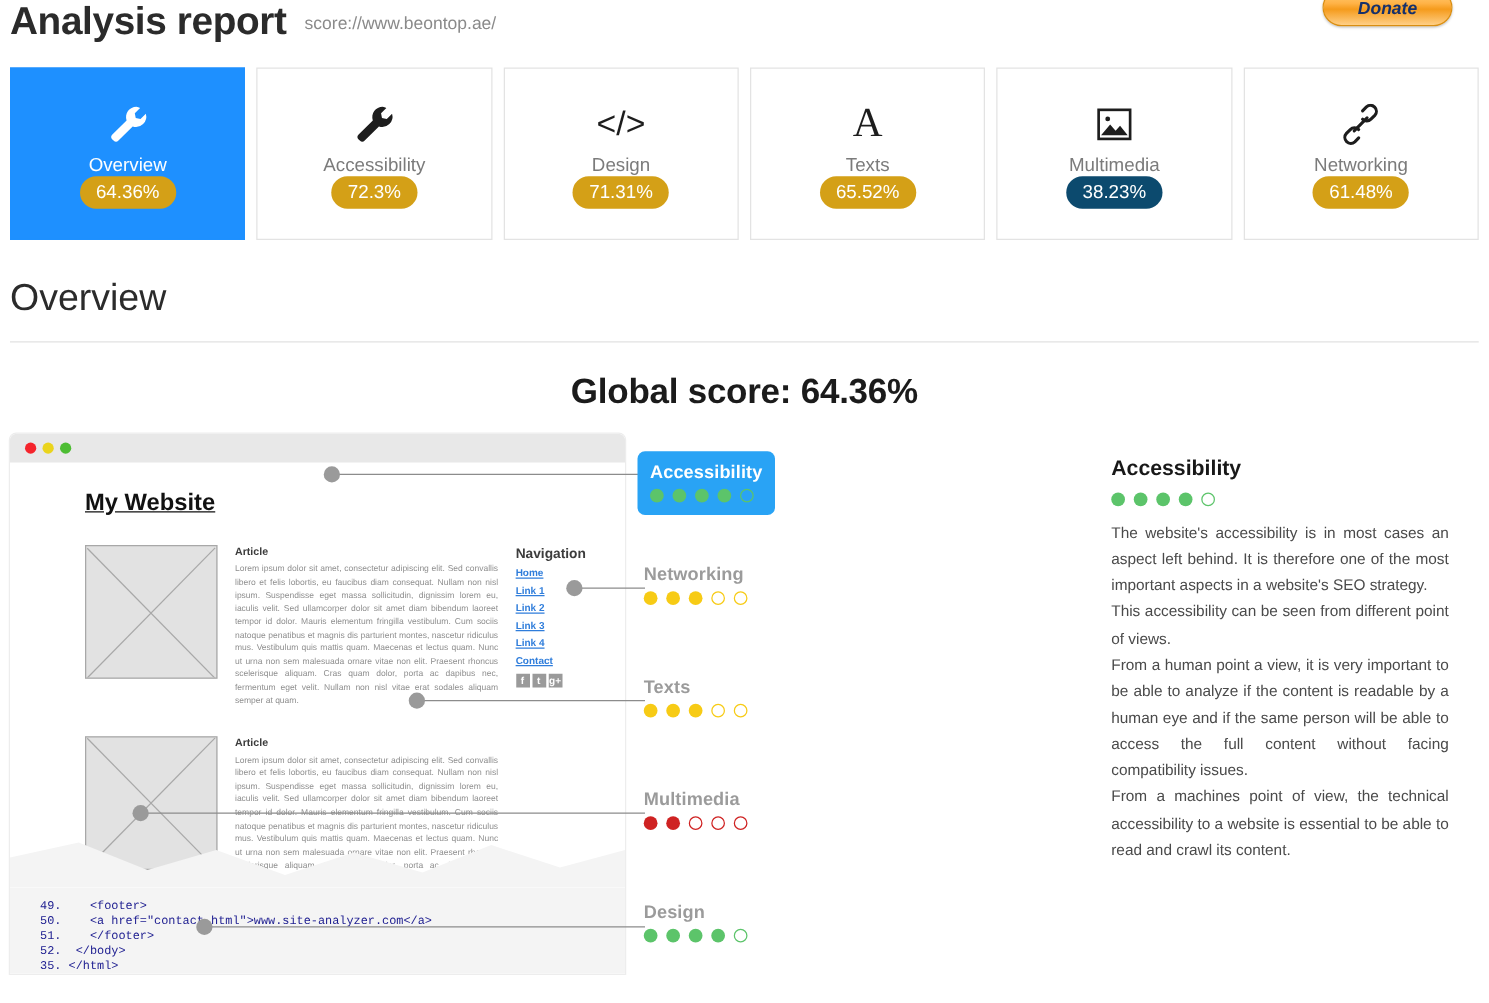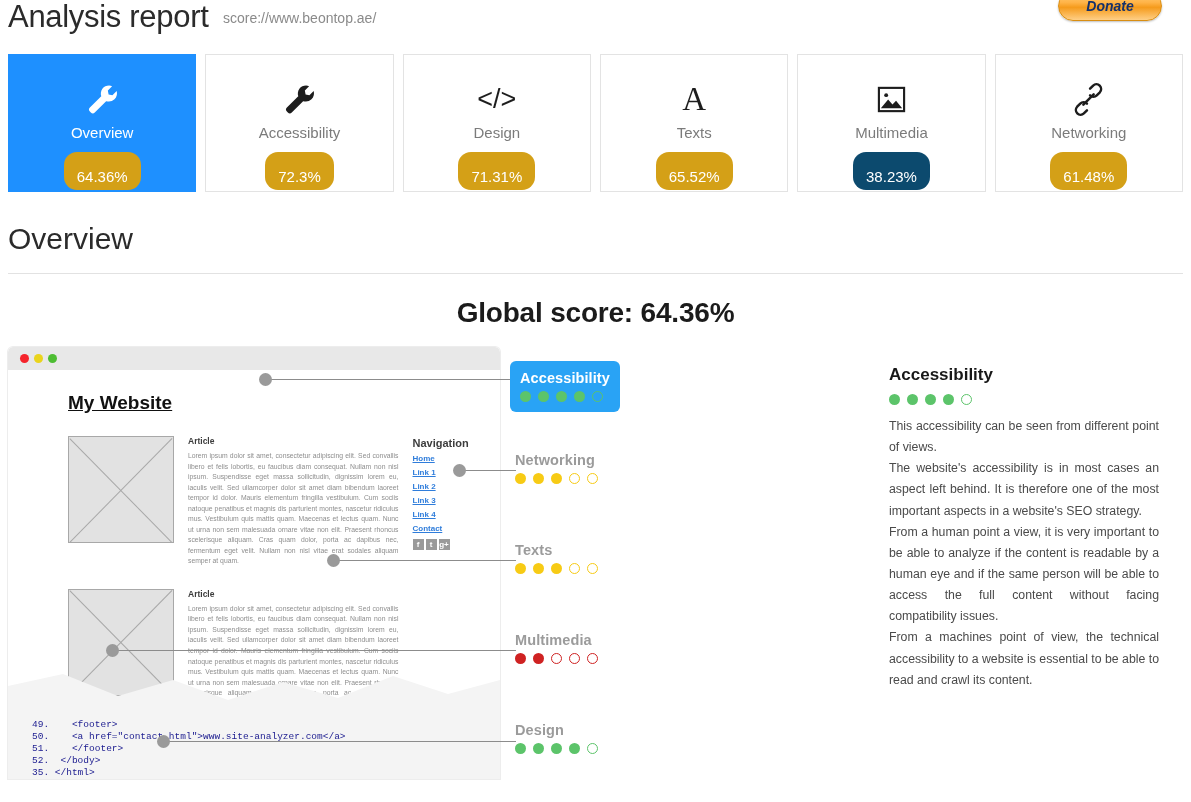--- a/index.html
+++ b/index.html
@@ -12,21 +12,21 @@
 
   
   .header {
     position: relative;
     height: 40px;
     padding-left: 8px;
   }
   .report-title {
     display: inline-block;
     font-size: 31px;
-    font-weight: 400;
+    font-weight: 700;
     color: #2b2b2b;
     letter-spacing: -0.3px;
     line-height: 34px;
     vertical-align: baseline;
   }
   .report-url {
     display: inline-block;
     font-size: 14px;
     color: #8a8a8a;
     margin-left: 10px;
@@ -86,22 +86,21 @@
   .tab.active .tab-icon { color: #ffffff; }
   .tab-icon svg { display: block; }
   .tab-label {
     font-size: 15px;
     color: #7b7b7b;
     margin-top: 4px;
     font-weight: 400;
   }
   .tab.active .tab-label { color: #ffffff; }
   .tab-score {
-    margin-top: 11px;
-    padding: 17px 13px 6px;
+    padding: 5px 13px 6px;
     border-radius: 13px;
     font-size: 15px;
     color: #ffffff;
     background: #d4a017;
     line-height: 15px;
   }
   .tab-score.red { background: #0c4a6e; }
 
   
   .serif-a {
@@ -544,19 +543,19 @@
 
   <div class="desc">
     <div class="desc-title">Accessibility</div>
     <div class="desc-pips">
       <span class="pip f-green"></span>
       <span class="pip f-green"></span>
       <span class="pip f-green"></span>
       <span class="pip f-green"></span>
       <span class="pip e-green"></span>
     </div>
+    <p>The website's accessibility is in most cases an aspect left behind. It is therefore one of the most important aspects in a website's SEO strategy.</p>
     <p>This accessibility can be seen from different point of views.</p>
-    <p>The website's accessibility is in most cases an aspect left behind. It is therefore one of the most important aspects in a website's SEO strategy.</p>
     <p>From a human point a view, it is very important to be able to analyze if the content is readable by a human eye and if the same person will be able to access the full content without facing compatibility issues.</p>
     <p>From a machines point of view, the technical accessibility to a website is essential to be able to read and crawl its content.</p>
   </div>
 
 </div>
 
 </body></html>

